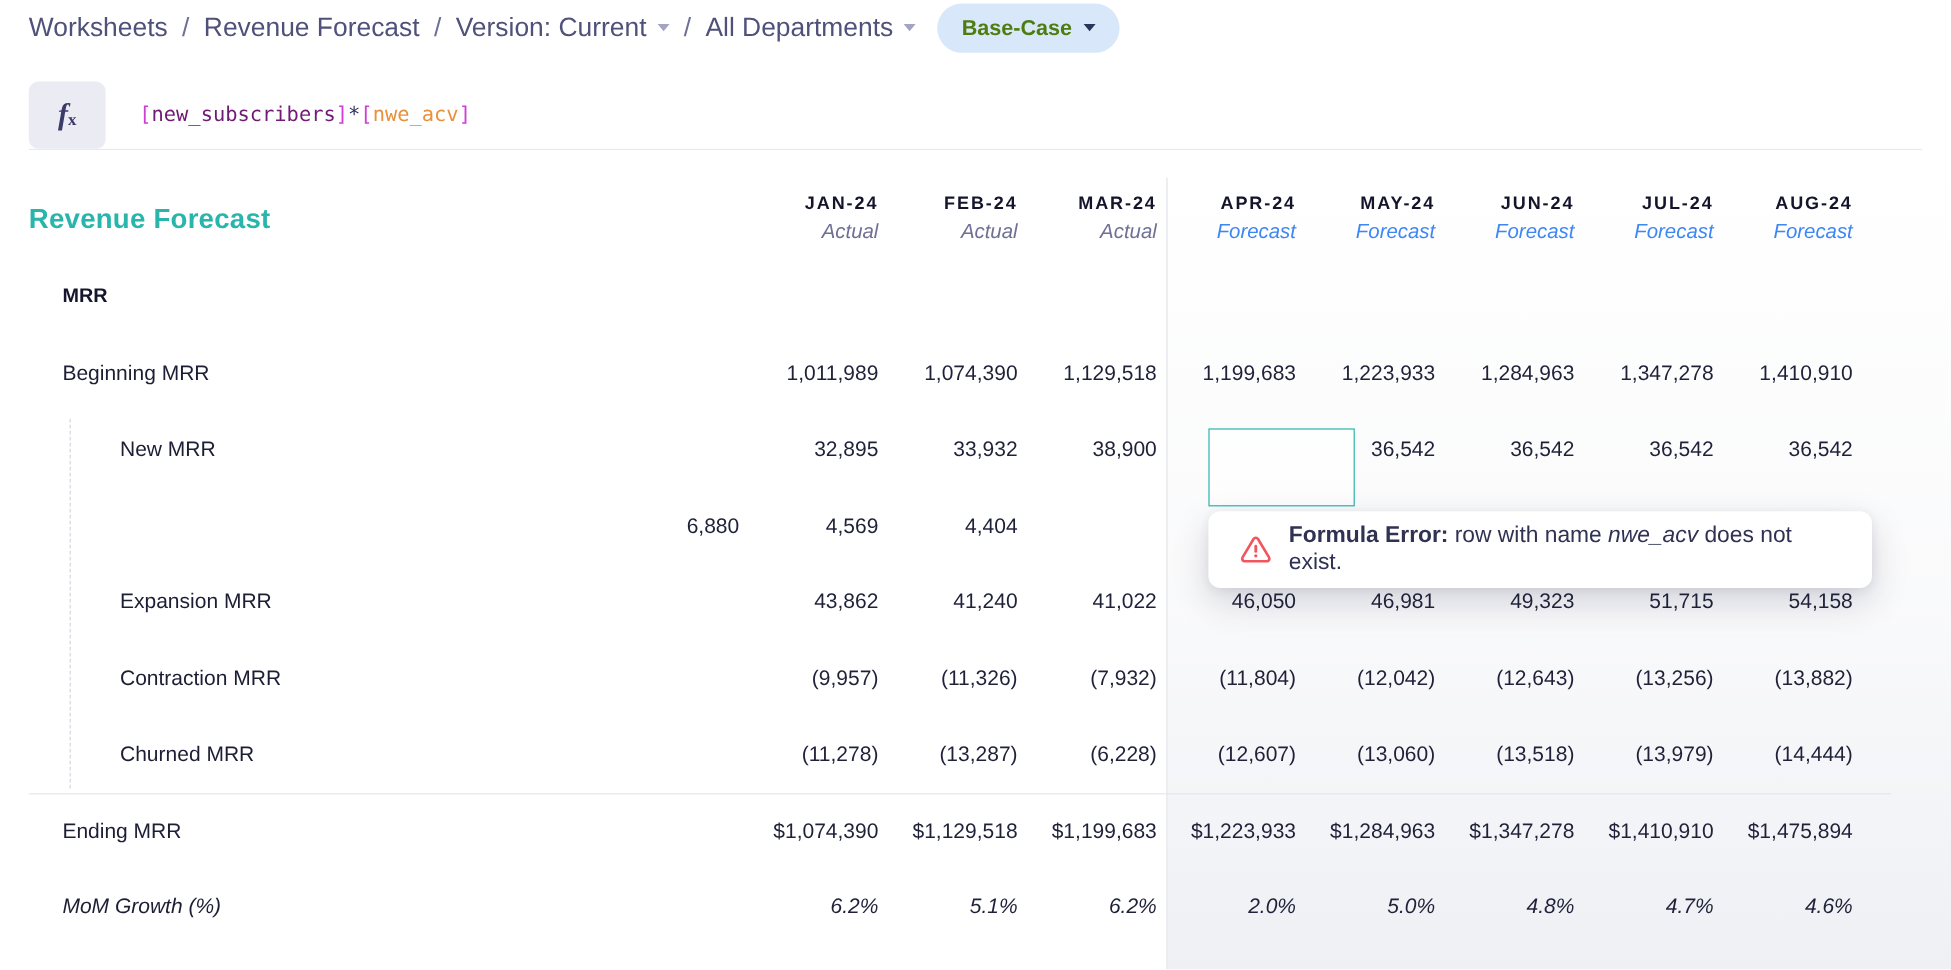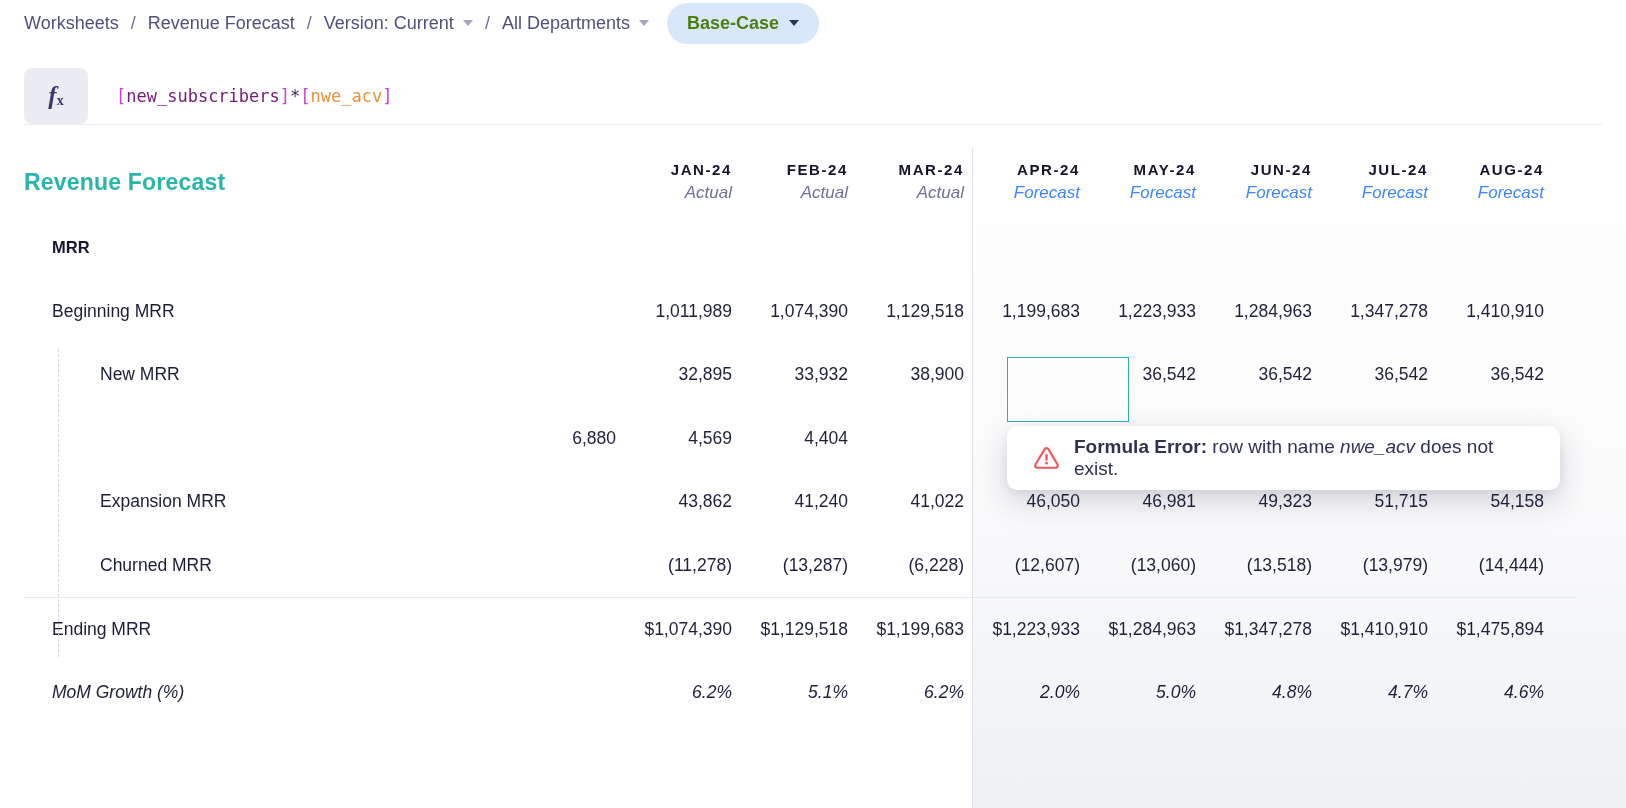--- a/index.html
+++ b/index.html
@@ -4,21 +4,21 @@
 <style>
   * { margin:0; padding:0; box-sizing:border-box; }
   html,body { background:#ffffff; }
   .page {
     position:relative; width:1626px; height:808px; background:#fff;
     font-family:"Liberation Sans", sans-serif; overflow:hidden; color:#1e2138;
   }
 
   
   .breadcrumb-bar { position:absolute; top:0; left:24px; height:46px; display:flex; align-items:center; }
-  .breadcrumb { display:flex; align-items:center; gap:12px; font-size:18px; color:#4f517a; }
+  .breadcrumb { display:flex; align-items:center; gap:12px; font-size:22px; color:#4f517a; }
   .bc-item { display:flex; align-items:center; cursor:pointer; }
   .bc-sep { color:#6d6f95; }
   .caret { width:0; height:0; border-left:5px solid transparent; border-right:5px solid transparent;
            border-top:6px solid #a3a4c4; display:inline-block; margin-left:9px; }
   .scenario-pill { margin-left:18px; display:flex; align-items:center; background:#d8e7f9;
            border-radius:22px; padding:10px 20px; font-size:18px; font-weight:bold; color:#4d7c0f; cursor:pointer; }
   .scenario-pill .caret { border-top-color:#29355a; margin-left:10px; }
 
   
   .formula-bar { position:absolute; top:68px; left:24px; right:24px; height:57px;
@@ -200,20 +200,31 @@
           <div class="cell actual">43,862</div>
           <div class="cell actual">41,240</div>
           <div class="cell actual">41,022</div>
           <div class="cell forecast">46,050</div>
           <div class="cell forecast">46,981</div>
           <div class="cell forecast">49,323</div>
           <div class="cell forecast">51,715</div>
           <div class="cell forecast">54,158</div>
         </div>
         <div class="sheet-row style-indent">
+          <div class="row-label">Contraction MRR</div>
+          <div class="cell actual">(9,957)</div>
+          <div class="cell actual">(11,326)</div>
+          <div class="cell actual">(7,932)</div>
+          <div class="cell forecast">(11,804)</div>
+          <div class="cell forecast">(12,042)</div>
+          <div class="cell forecast">(12,643)</div>
+          <div class="cell forecast">(13,256)</div>
+          <div class="cell forecast">(13,882)</div>
+        </div>
+        <div class="sheet-row style-indent">
           <div class="row-label">Churned MRR</div>
           <div class="cell actual">(11,278)</div>
           <div class="cell actual">(13,287)</div>
           <div class="cell actual">(6,228)</div>
           <div class="cell forecast">(12,607)</div>
           <div class="cell forecast">(13,060)</div>
           <div class="cell forecast">(13,518)</div>
           <div class="cell forecast">(13,979)</div>
           <div class="cell forecast">(14,444)</div>
         </div>

